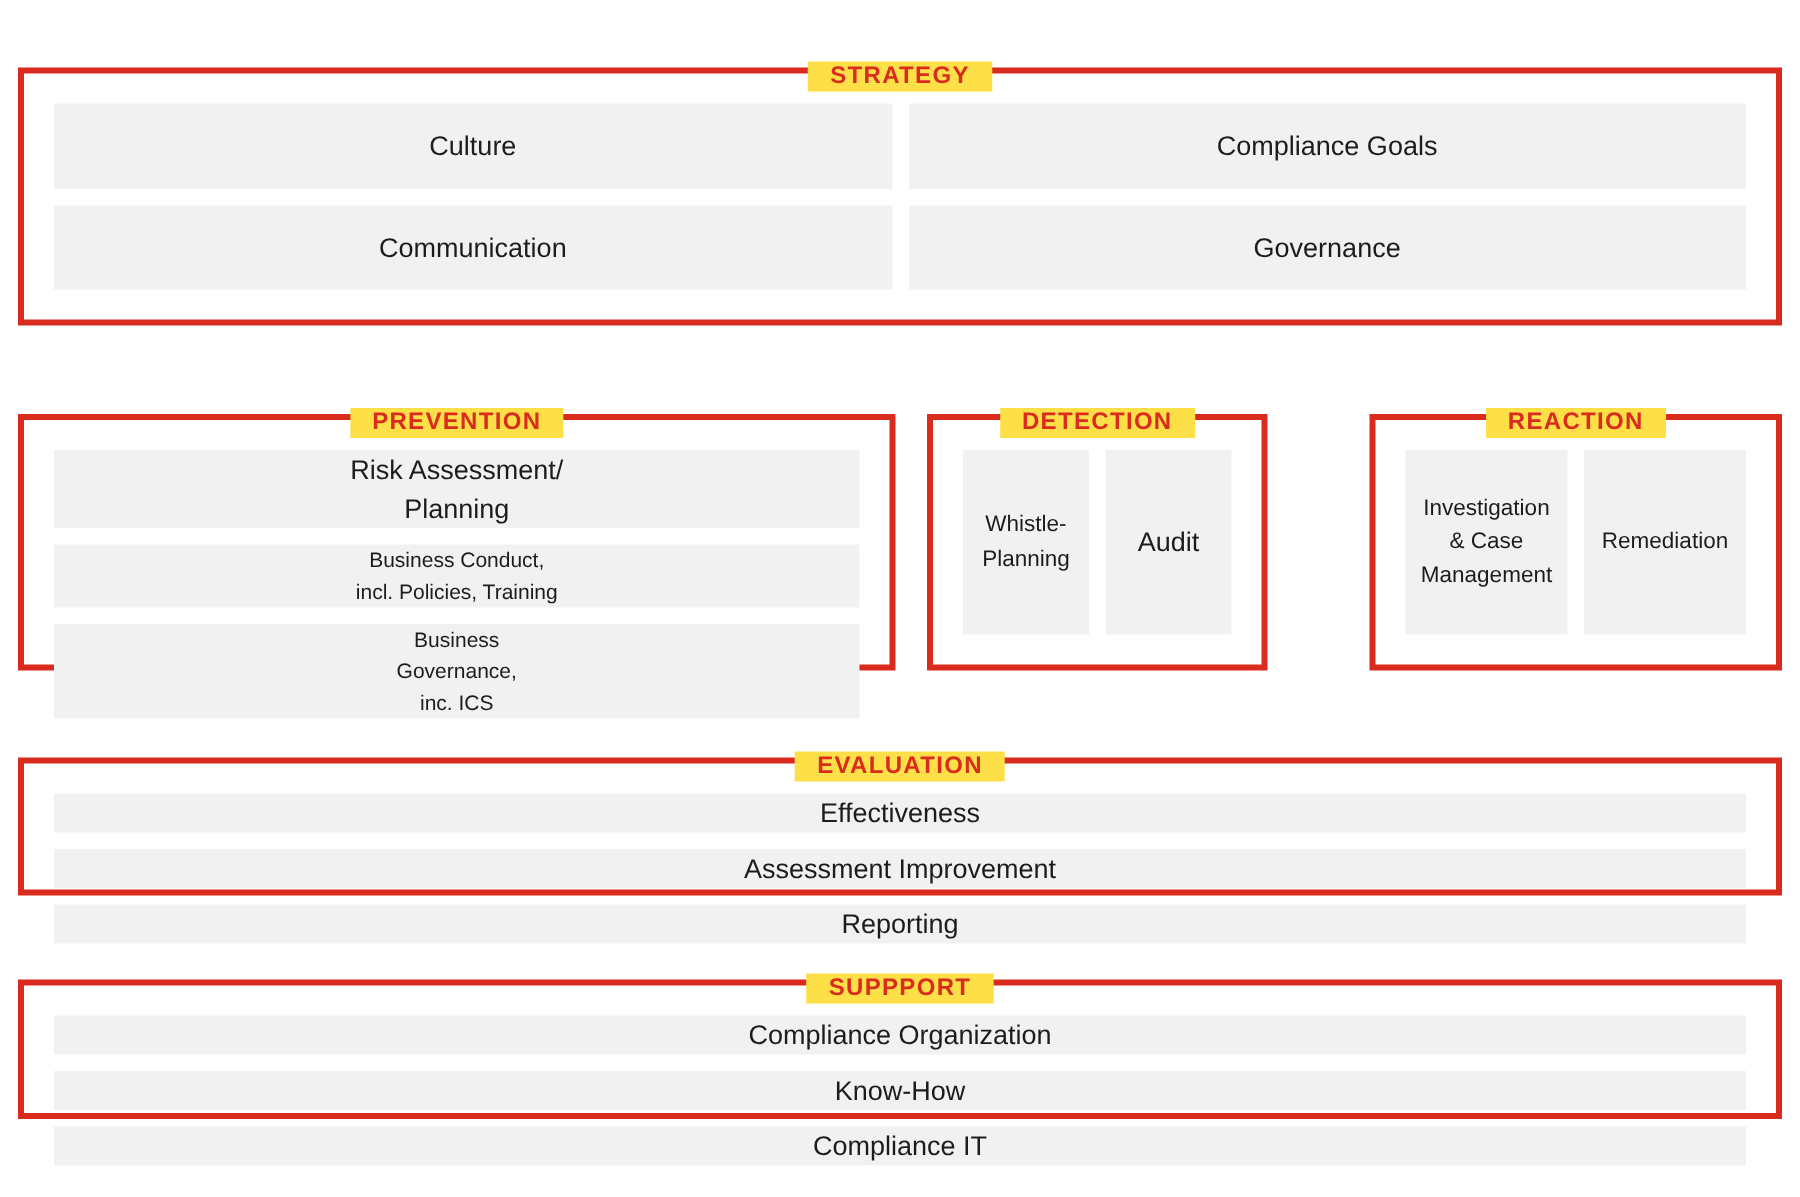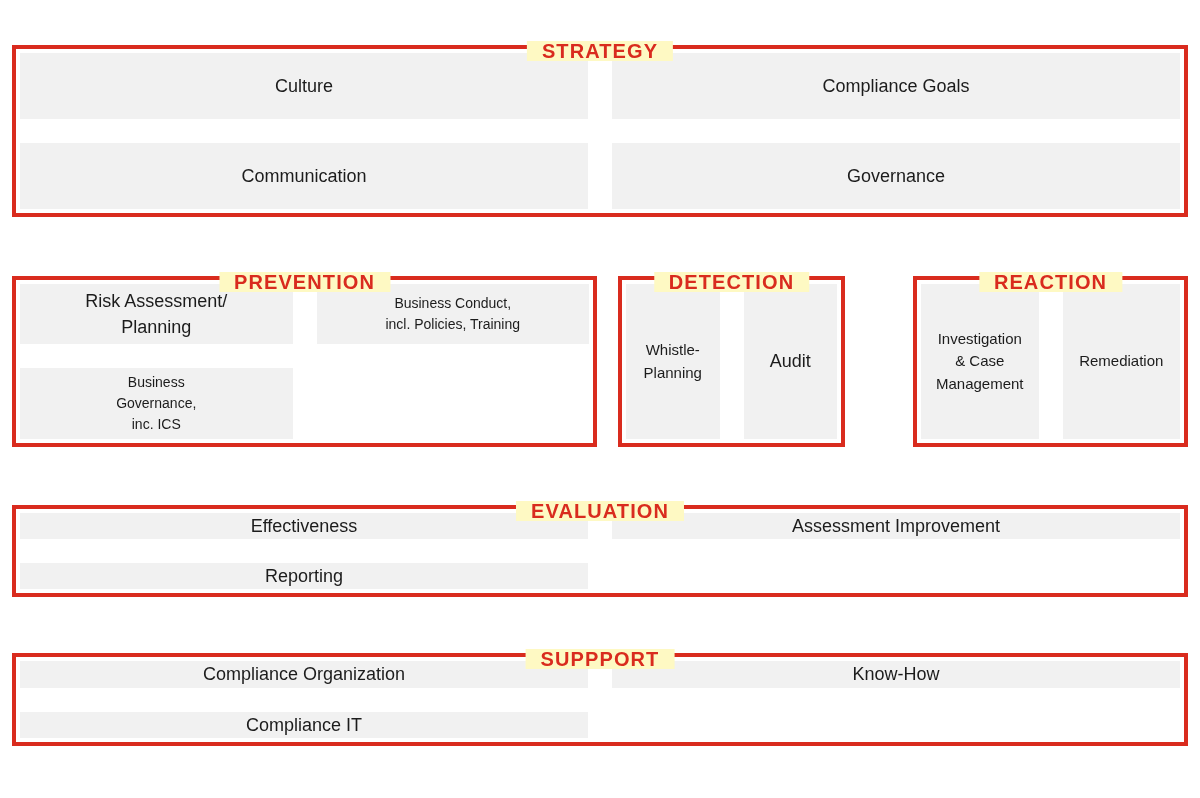--- a/index.html
+++ b/index.html
@@ -20,38 +20,38 @@
   .frame {
     position: absolute;
     border: 4px solid var(--accent);
     background: #ffffff;
   }
   .frame-title {
     position: absolute;
     top: -8px;
     left: 50%;
     transform: translateX(-50%);
-    background: #fef9c3;
+    background: #fde047;
     padding: 0 15px;
     color: var(--accent);
     font-weight: 700;
-    font-size: 20px;
+    font-size: 16px;
     line-height: 20px;
     letter-spacing: 0.055em;
     white-space: nowrap;
   }
   .frame-inner {
     width: 100%;
     height: 100%;
-    padding: 4px;
+    padding: 20px;
     display: grid;
-    gap: 24px;
+    gap: 11px;
   }
   .cols-2 { grid-template-columns: 1fr 1fr; }
-  .cols-3 { grid-template-columns: 1fr 1fr; }
+  .cols-3 { grid-template-columns: 1fr; }
   .rows-2 { grid-template-rows: 1fr 1fr; }
   .box {
     background: var(--box-bg);
     display: flex;
     align-items: center;
     justify-content: center;
     text-align: center;
     white-space: pre-line;
   }
   .lg   { font-size: 18px; line-height: 1.45; }

